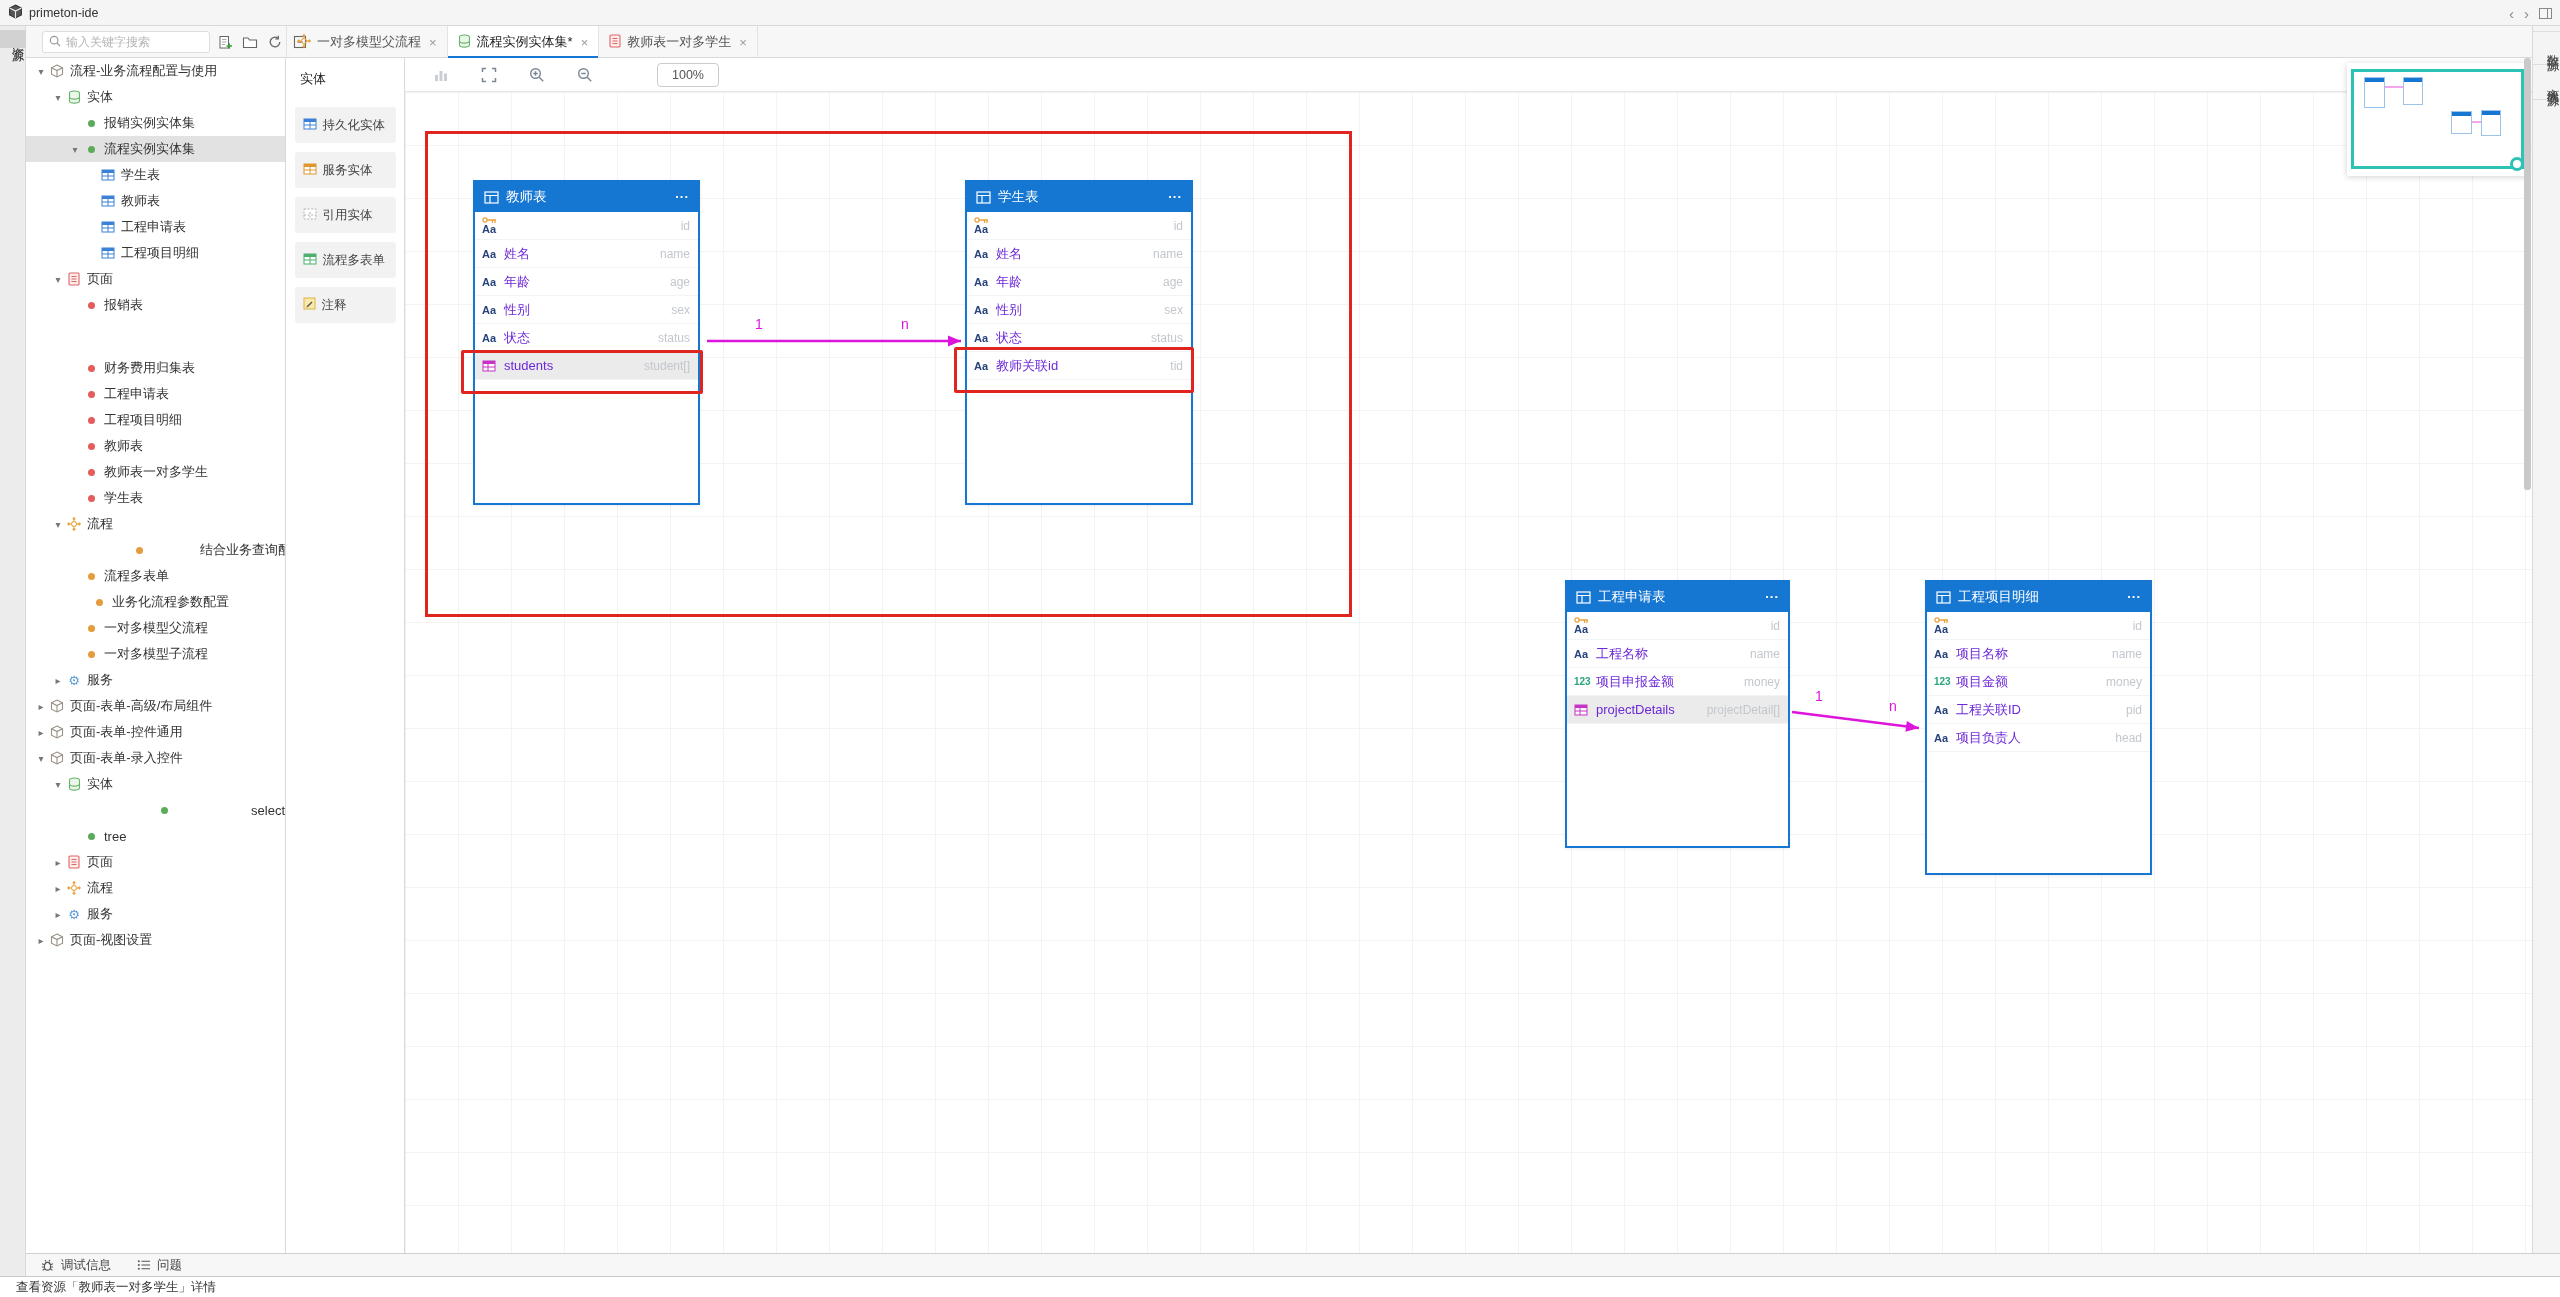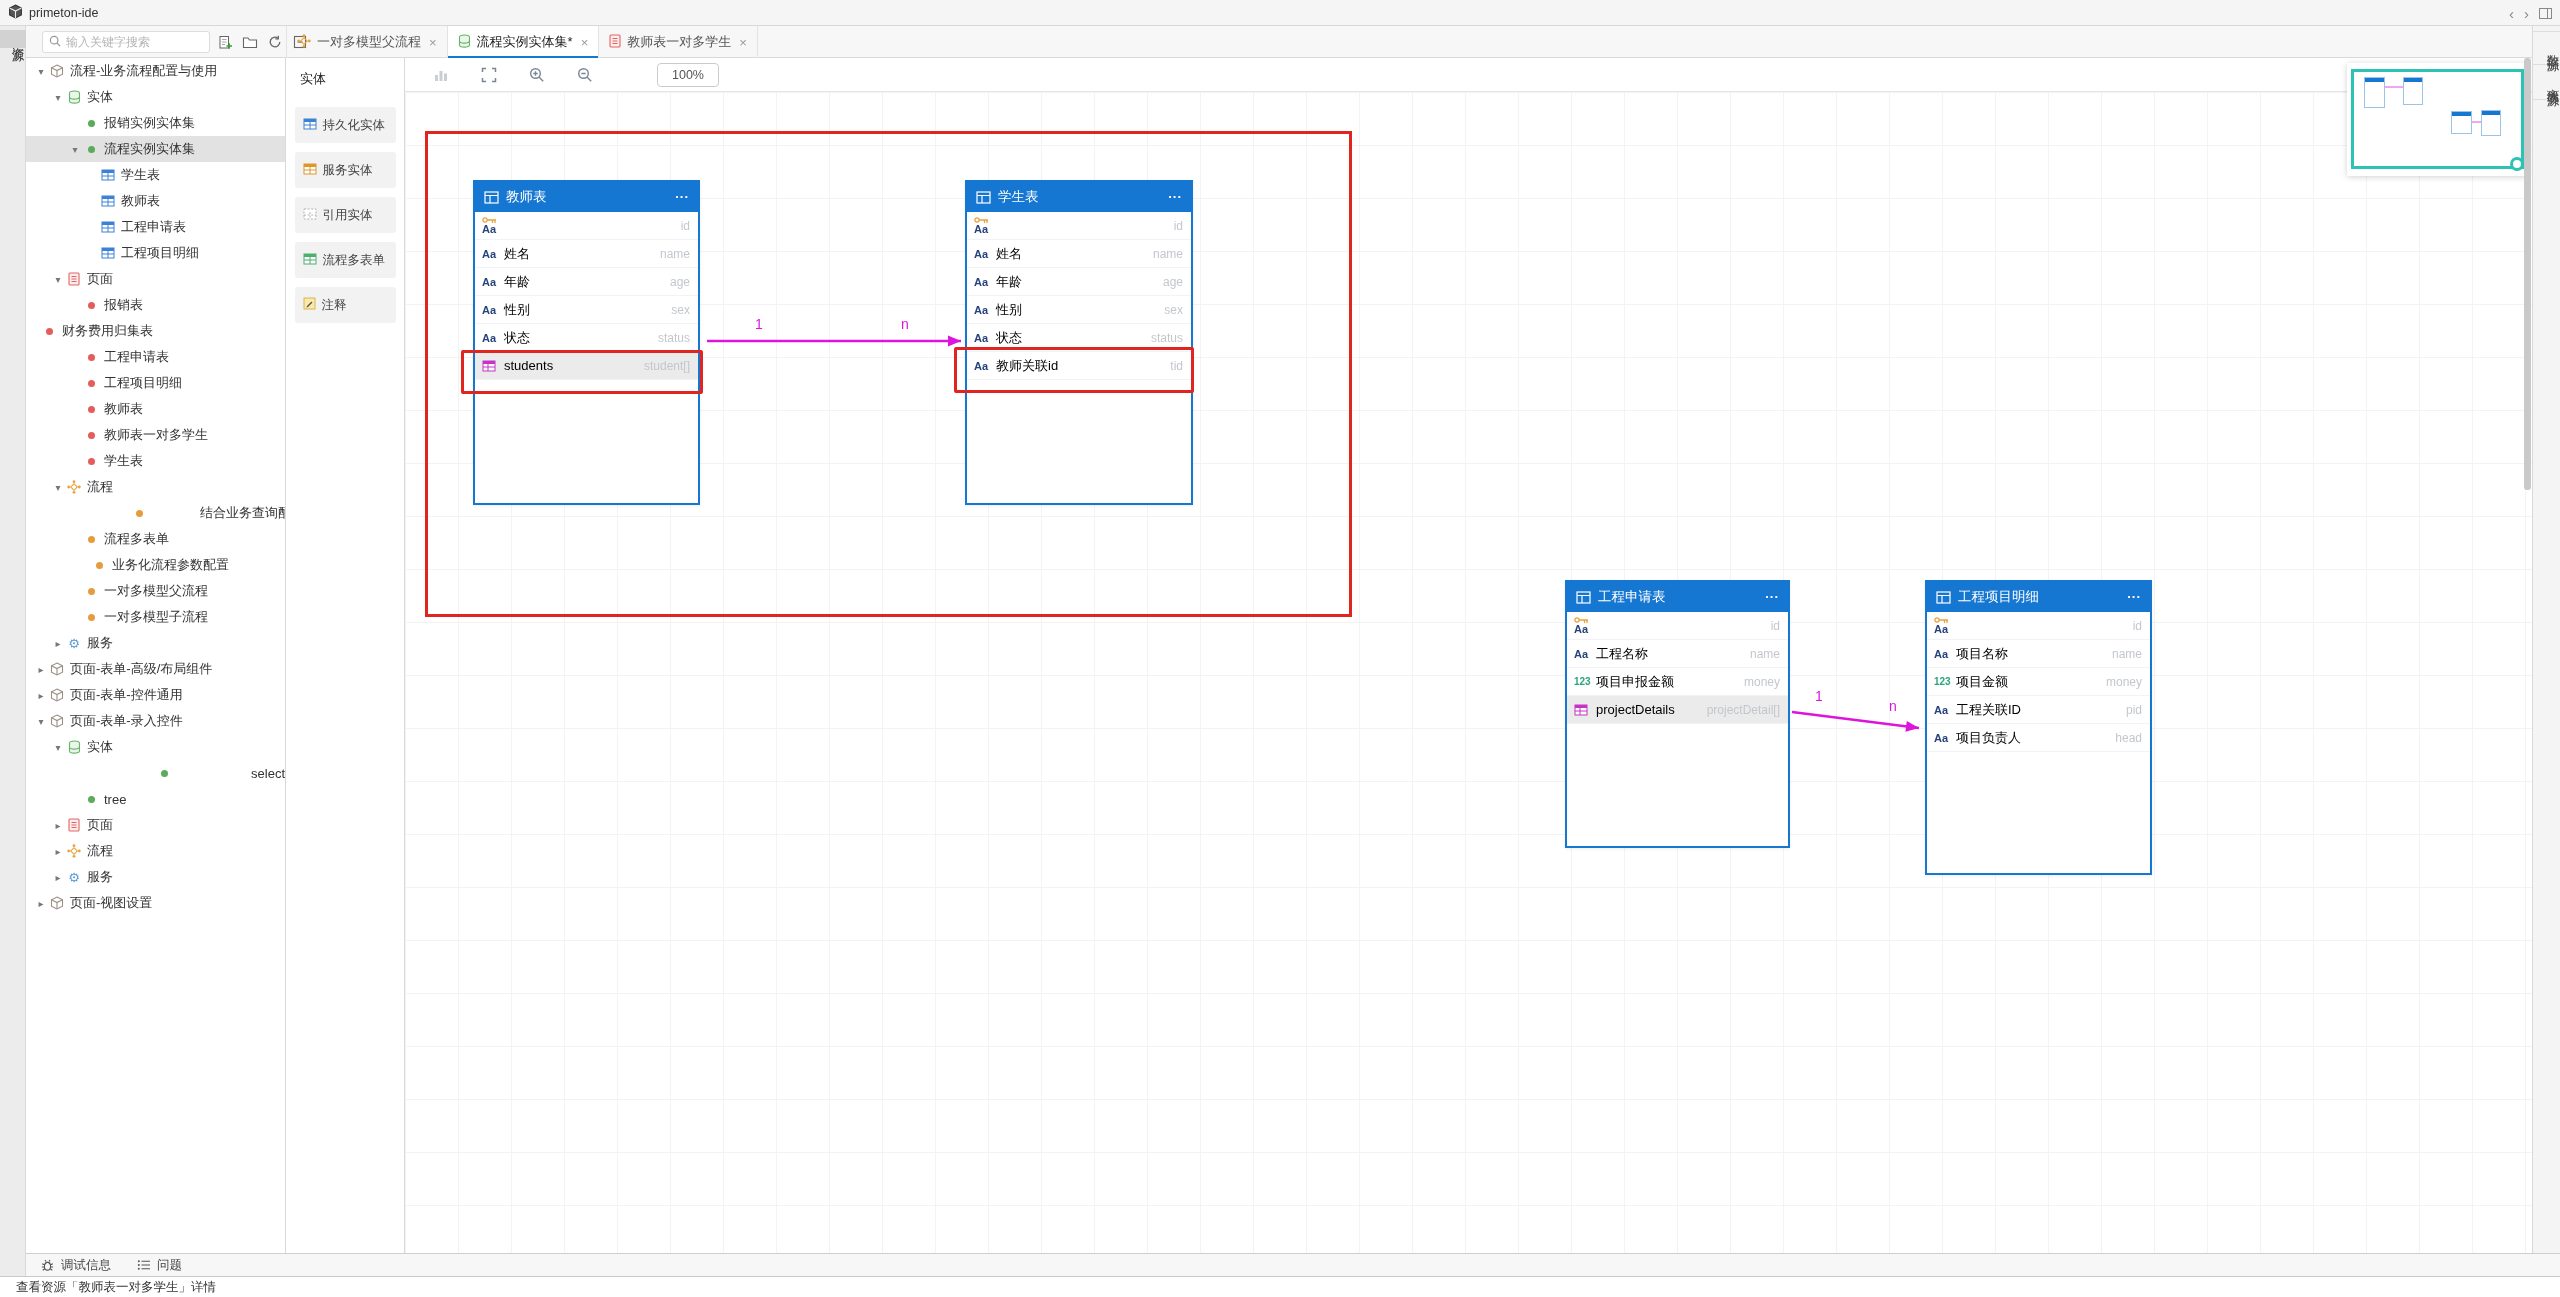--- a/index.html
+++ b/index.html
@@ -69,21 +69,21 @@
   .sel-rect { position:absolute; border:3px solid #e02420; z-index:3; }
   .hi-box { position:absolute; border:3px solid #e02420; border-radius:2px; z-index:6; }
 
   .entity { position:absolute; border:2px solid #1677d2; background:#fff; z-index:4; box-shadow:0 1px 3px rgba(0,0,0,.08); }
   .ehead { height:30px; background:#1677d2; color:#fff; display:flex; align-items:center; gap:7px; padding:0 9px; font-size:13.5px; }
   .ehead .ettl { flex:1; }
   .ehead .emenu { color:#fff; font-weight:bold; letter-spacing:1px; font-size:13px; line-height:0; padding-bottom:6px; }
   .efield { height:28px; display:flex; align-items:center; padding:0 8px 0 7px; border-bottom:1px solid #f1f3f6; }
   .efield.hl { background:#ebebeb; }
   .efield .fic { width:22px; flex:none; display:flex; align-items:center; }
-  .efield .fname { color:#000000; font-size:13px; flex:1; }
+  .efield .fname { color:#6d28d9; font-size:13px; flex:1; }
   .efield .ftype { color:#c3c7cd; font-size:12px; }
   .aa { color:#27437c; font-size:11px; font-weight:bold; font-style:normal; }
   .n123 { color:#2aa57c; font-size:10px; font-weight:bold; font-style:normal; }
   .keyic { display:flex; flex-direction:column; align-items:flex-start; line-height:1; gap:0px; }
 
   .rel-layer { position:absolute; left:0; top:0; width:100%; height:100%; z-index:5; pointer-events:none; }
   .card-lab { position:absolute; color:#dc14dc; font-size:14px; z-index:6; }
 
   
   .minimap { position:absolute; background:#fff; box-shadow:0 1px 6px rgba(0,0,0,.18); z-index:8; }
@@ -293,21 +293,21 @@
       </span>
       <span class="lbl">页面</span>
     </div>
     <div class="trow" style="padding-left: 42px;">
       <span class="arr"></span>
       <span class="tic">
         <span class="dot" style="background:#e55c5c"></span>
       </span>
       <span class="lbl">报销表</span>
     </div>
-    <div class="trow" style="">
+    <div class="trow" style="padding-left: 42px; margin-top: 37px;">
       <span class="arr"></span>
       <span class="tic">
         <span class="dot" style="background:#e55c5c"></span>
       </span>
       <span class="lbl">财务费用归集表</span>
     </div>
     <div class="trow" style="padding-left: 42px;">
       <span class="arr"></span>
       <span class="tic">
         <span class="dot" style="background:#e55c5c"></span>

